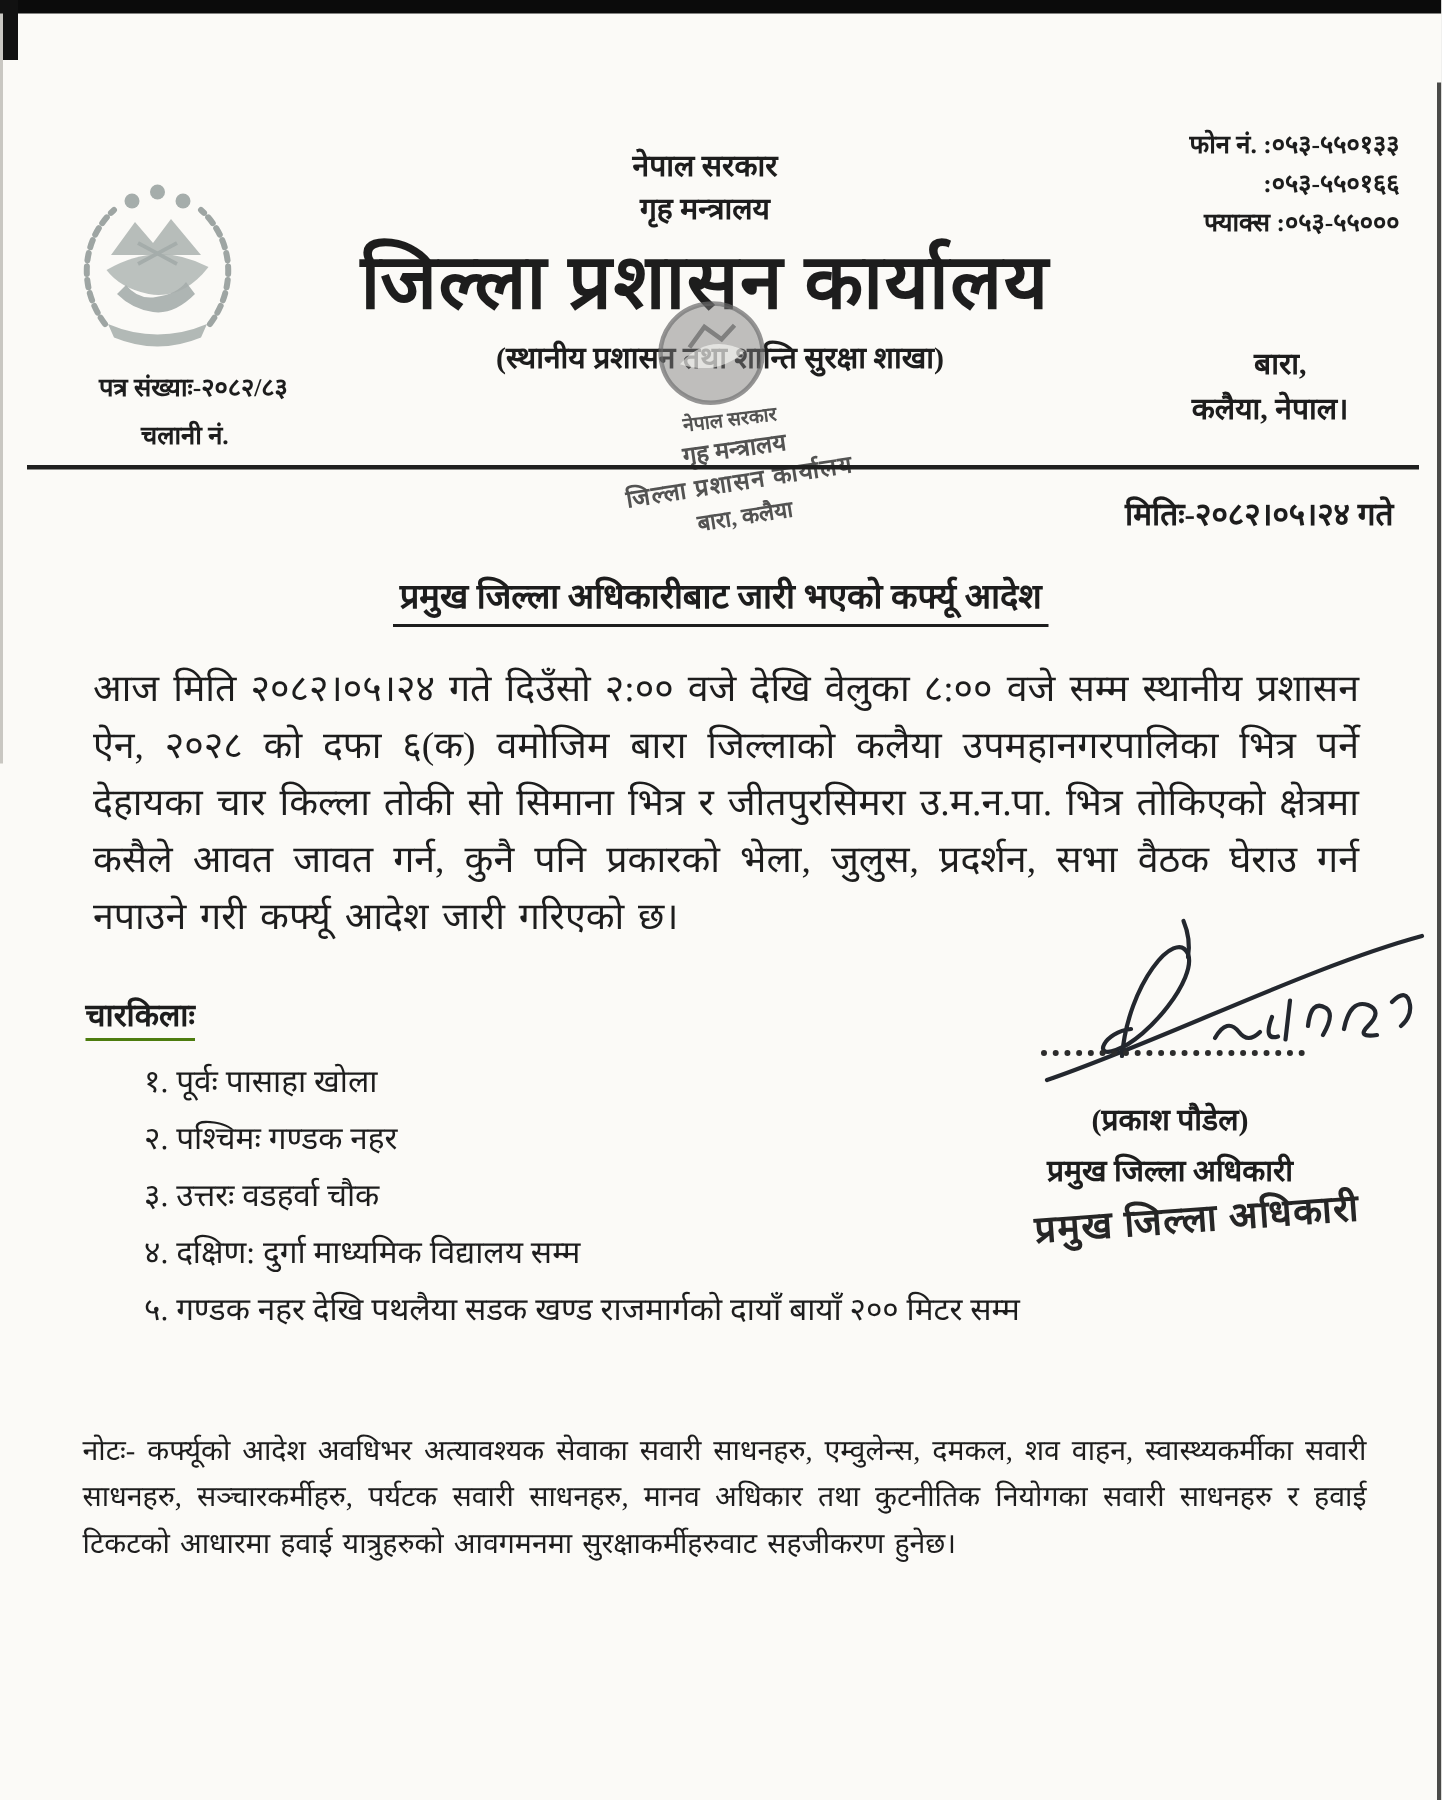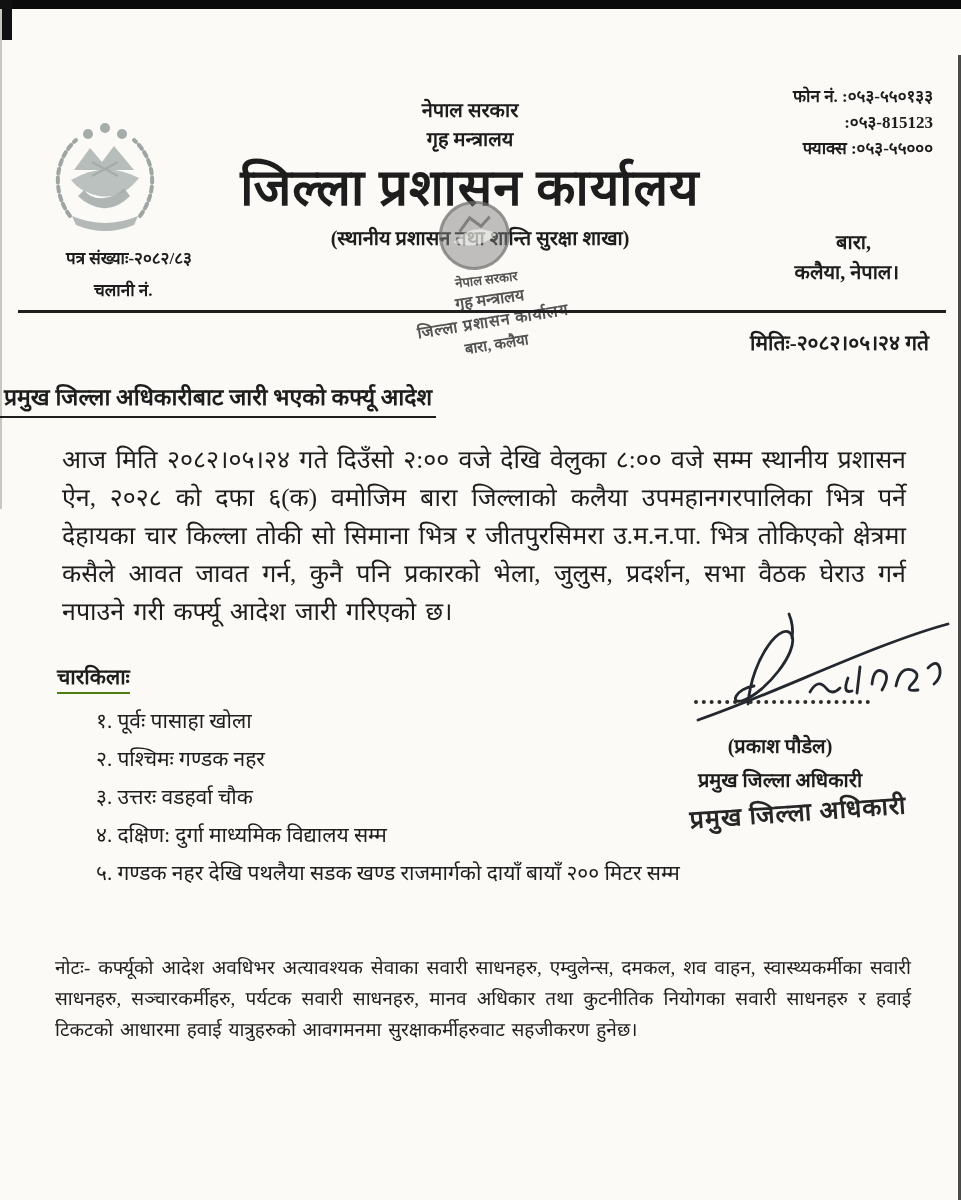--- a/index.html
+++ b/index.html
@@ -33,21 +33,21 @@
   .round-stamp .blob{position:absolute;left:62px;top:0px;width:76px;height:72px;}
   .rs-line{position:absolute;width:210px;text-align:center;font-weight:700;}
   .rs-1{top:72px;font-size:13px;transform:rotate(2deg);}
   .rs-2{top:90px;font-size:16px;transform:rotate(1deg);}
   .rs-3{top:112px;font-size:16px;letter-spacing:1px;}
   .rs-4{top:136px;font-size:15px;}
 
   .rule{position:absolute;left:18px;top:310px;width:928px;height:0;border-top:3px solid #1f1f1f;}
   .date-line{position:absolute;right:32px;top:328px;font-size:21px;font-weight:700;}
 
-  .subject{position:absolute;left:0;top:380px;width:961px;text-align:left;}
+  .subject{position:absolute;left:0;top:380px;width:961px;text-align:center;}
   .subject span{display:inline-block;font-size:23px;font-weight:700;
                 border-bottom:2.5px solid #1d1d1d;padding:0 4px 4px 4px;}
 
   .body-text{position:absolute;left:62px;top:441px;width:844px;margin:0;
              font-size:25px;line-height:38px;text-align:justify;word-spacing:3px;}
 
   .chaarkila{position:absolute;left:57px;top:662px;}
   .chaarkila span{display:inline-block;font-size:21px;font-weight:700;
                   border-bottom:2px solid #4d7c0f;padding-bottom:2px;}
   .blist{position:absolute;left:96px;top:702px;font-size:21px;line-height:38px;}
@@ -94,21 +94,21 @@
     </g>
   </svg>
 
   <div class="govt">नेपाल सरकार</div>
   <div class="ministry">गृह मन्त्रालय</div>
   <h1 class="office">जिल्ला प्रशासन कार्यालय</h1>
   <div class="branch">(स्थानीय प्रशासन तथा शान्ति सुरक्षा शाखा)</div>
 
   <div class="phones">
     <div>फोन नं. :०५३-५५०१३३</div>
-    <div>:०५३-815123</div>
+    <div>:०५३-५५०१६६</div>
     <div>फ्याक्स :०५३-५५०००</div>
   </div>
 
   <div class="letter-no">पत्र संख्याः-२०८२/८३</div>
   <div class="dispatch-no">चलानी नं.</div>
   <div class="district">बारा,</div>
   <div class="place">कलैया, नेपाल।</div>
 
   <div class="round-stamp">
     <svg class="blob" viewBox="0 0 76 72">

